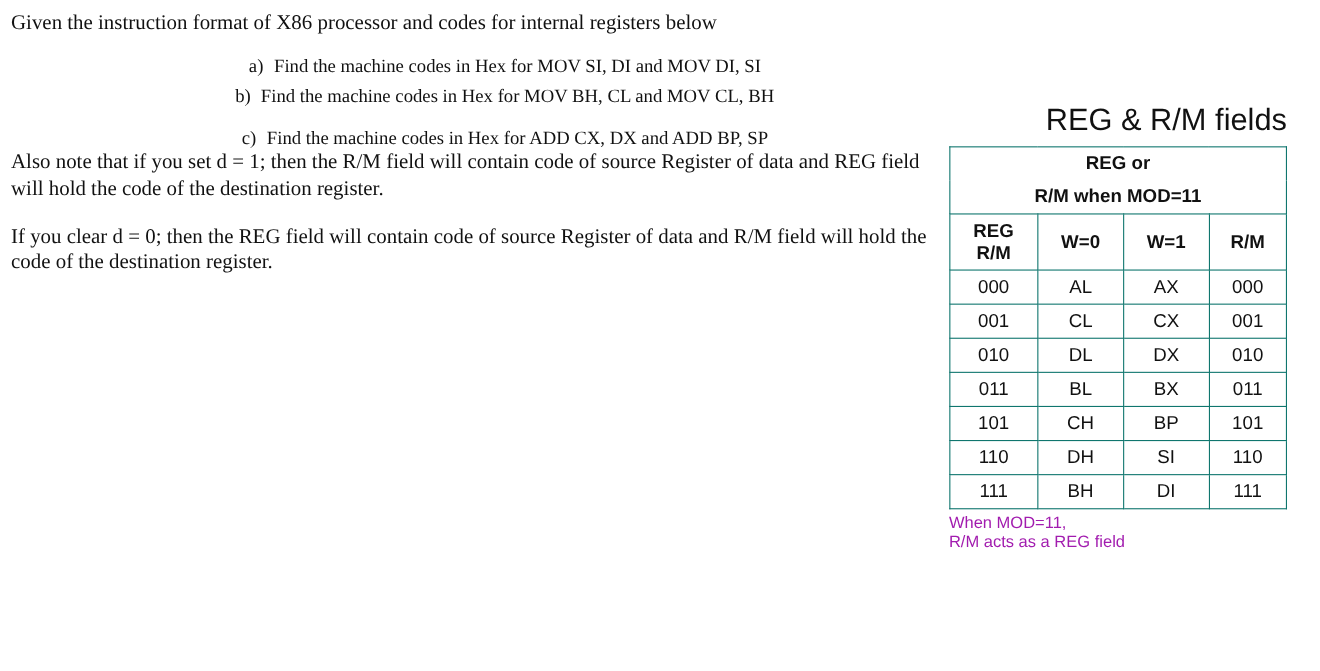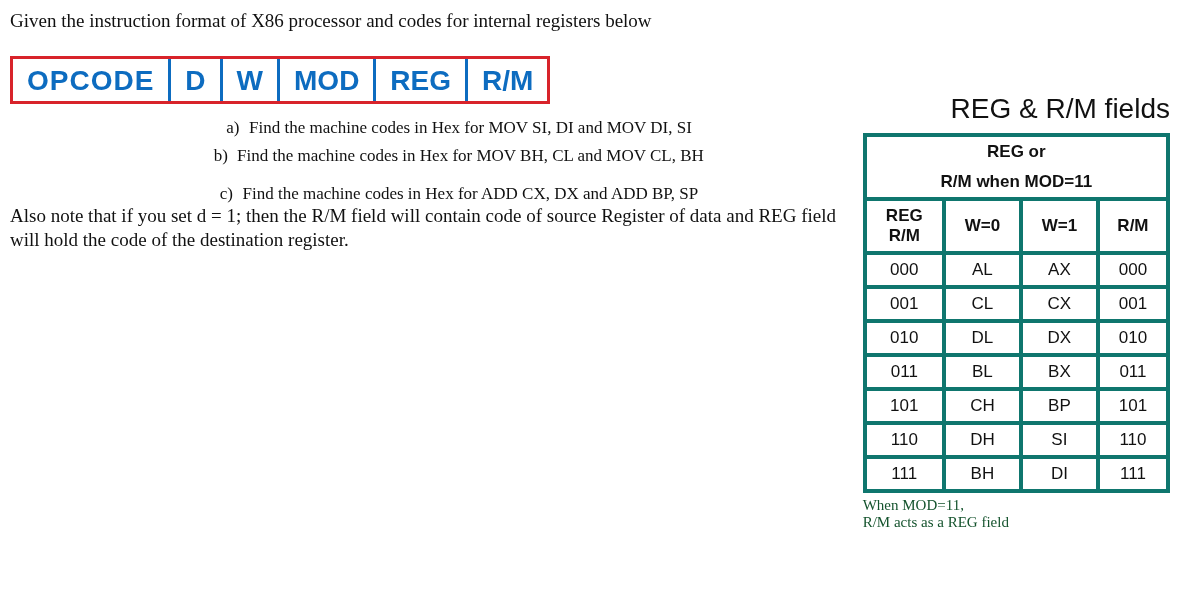--- a/index.html
+++ b/index.html
@@ -25,58 +25,51 @@
   }
   .format-box .seg:first-child { color:#0d6cc0; font-weight:bold; letter-spacing:1px;}
   .format-box .seg:last-child { border-right:none; }
   .questions { margin-left:40px; font-size:17px;text-align:center; }
   .para { font-size:19px; margin-top:14px; line-height:1.25; }
   .reg-title { font-size:28px; text-align:right; margin:6px 0 8px 0; }
   table.reg {
     border-collapse:collapse; width:100%; font-size:17px;
   }
   table.reg th, table.reg td {
-    border:4px solid #0f766e; padding:5px 4px; text-align:center;
+    border:1px solid #0f766e; padding:5px 4px; text-align:center;
   }
   table.reg .hdr { font-weight:bold; }
-  .tbl-caption { color:#14532d; font-size:15px; margin-top:4px; font-family:Liberation Serif, serif;}
+  .tbl-caption { color:#a21caf; font-size:15px; margin-top:4px; font-family:Liberation Sans, sans-serif;}
   .qlabel { display:inline-block; width:24px; }
 </style>
 </head>
 <body>
 
 <div class="title-line">Given the instruction format of X86 processor and codes for internal registers below</div>
 
 <div class="top-row">
   <div class="left-col">
-    <div class="format-box">
-      <div class="seg">OPCODE</div>
-      <div class="seg">D</div>
-      <div class="seg">W</div>
-      <div class="seg">MOD</div>
-      <div class="seg">REG</div>
-      <div class="seg">R/M</div>
-    </div>
 
     <div class="questions">
       <div>
         <span class="qlabel">a)</span>
         <span>Find the machine codes in Hex for MOV SI, DI and MOV DI, SI</span>
       </div>
       <div style="margin-top:8px">
         <span class="qlabel">b)</span>
         <span>Find the machine codes in Hex for MOV BH, CL and MOV CL, BH</span>
       </div>
       <div style="margin-top:18px">
         <span class="qlabel">c)</span>
         <span>Find the machine codes in Hex for ADD CX, DX and ADD BP, SP</span>
       </div>
     </div>
 
     <div class="para" style="margin-top:0">Also note that if you set d = 1; then the R/M field will contain code of source Register of data and REG field will hold the code of the destination register.</div>
+    <div class="para" style="margin-top:20px">If you clear d = 0; then the REG field will contain code of source Register of data and R/M field will hold the code of the destination register.</div>
   </div>
 
   <div class="right-col">
     <div class="reg-title">REG &amp; R/M fields</div>
     <table class="reg">
       <tbody>
           <tr>
         <th colspan="4" class="hdr" style="border-bottom:none;">REG or</th>
       </tr>
       <tr>

